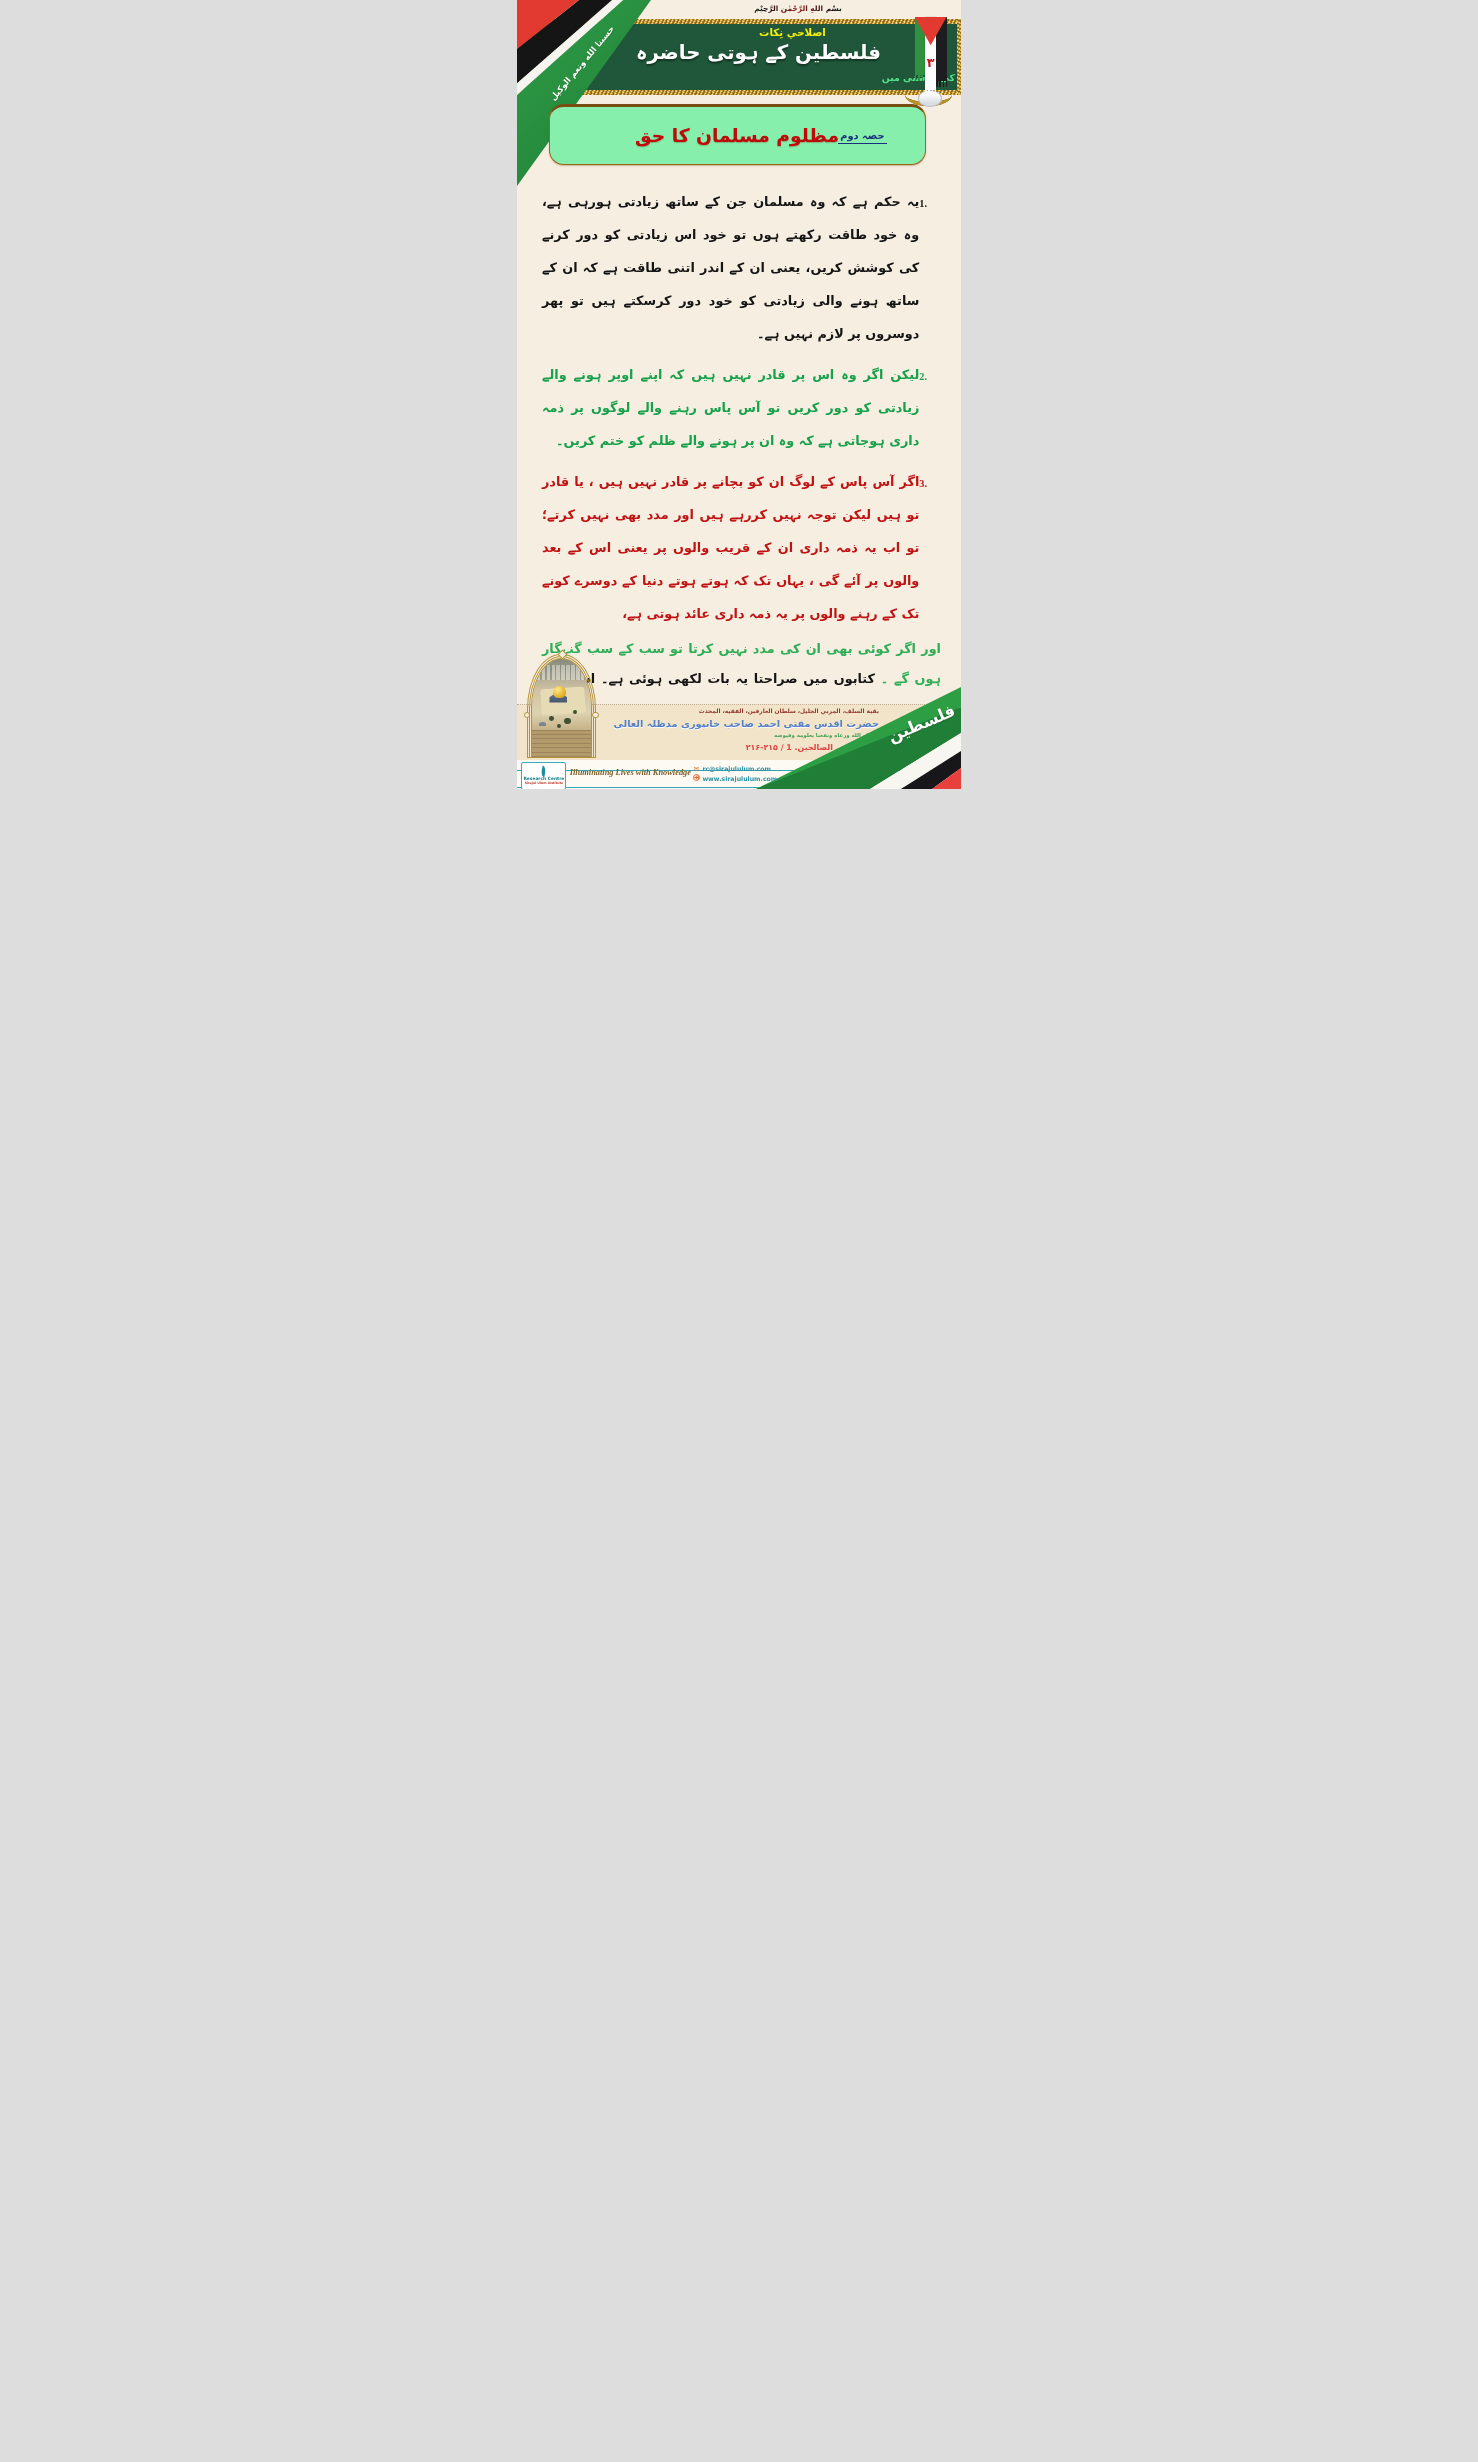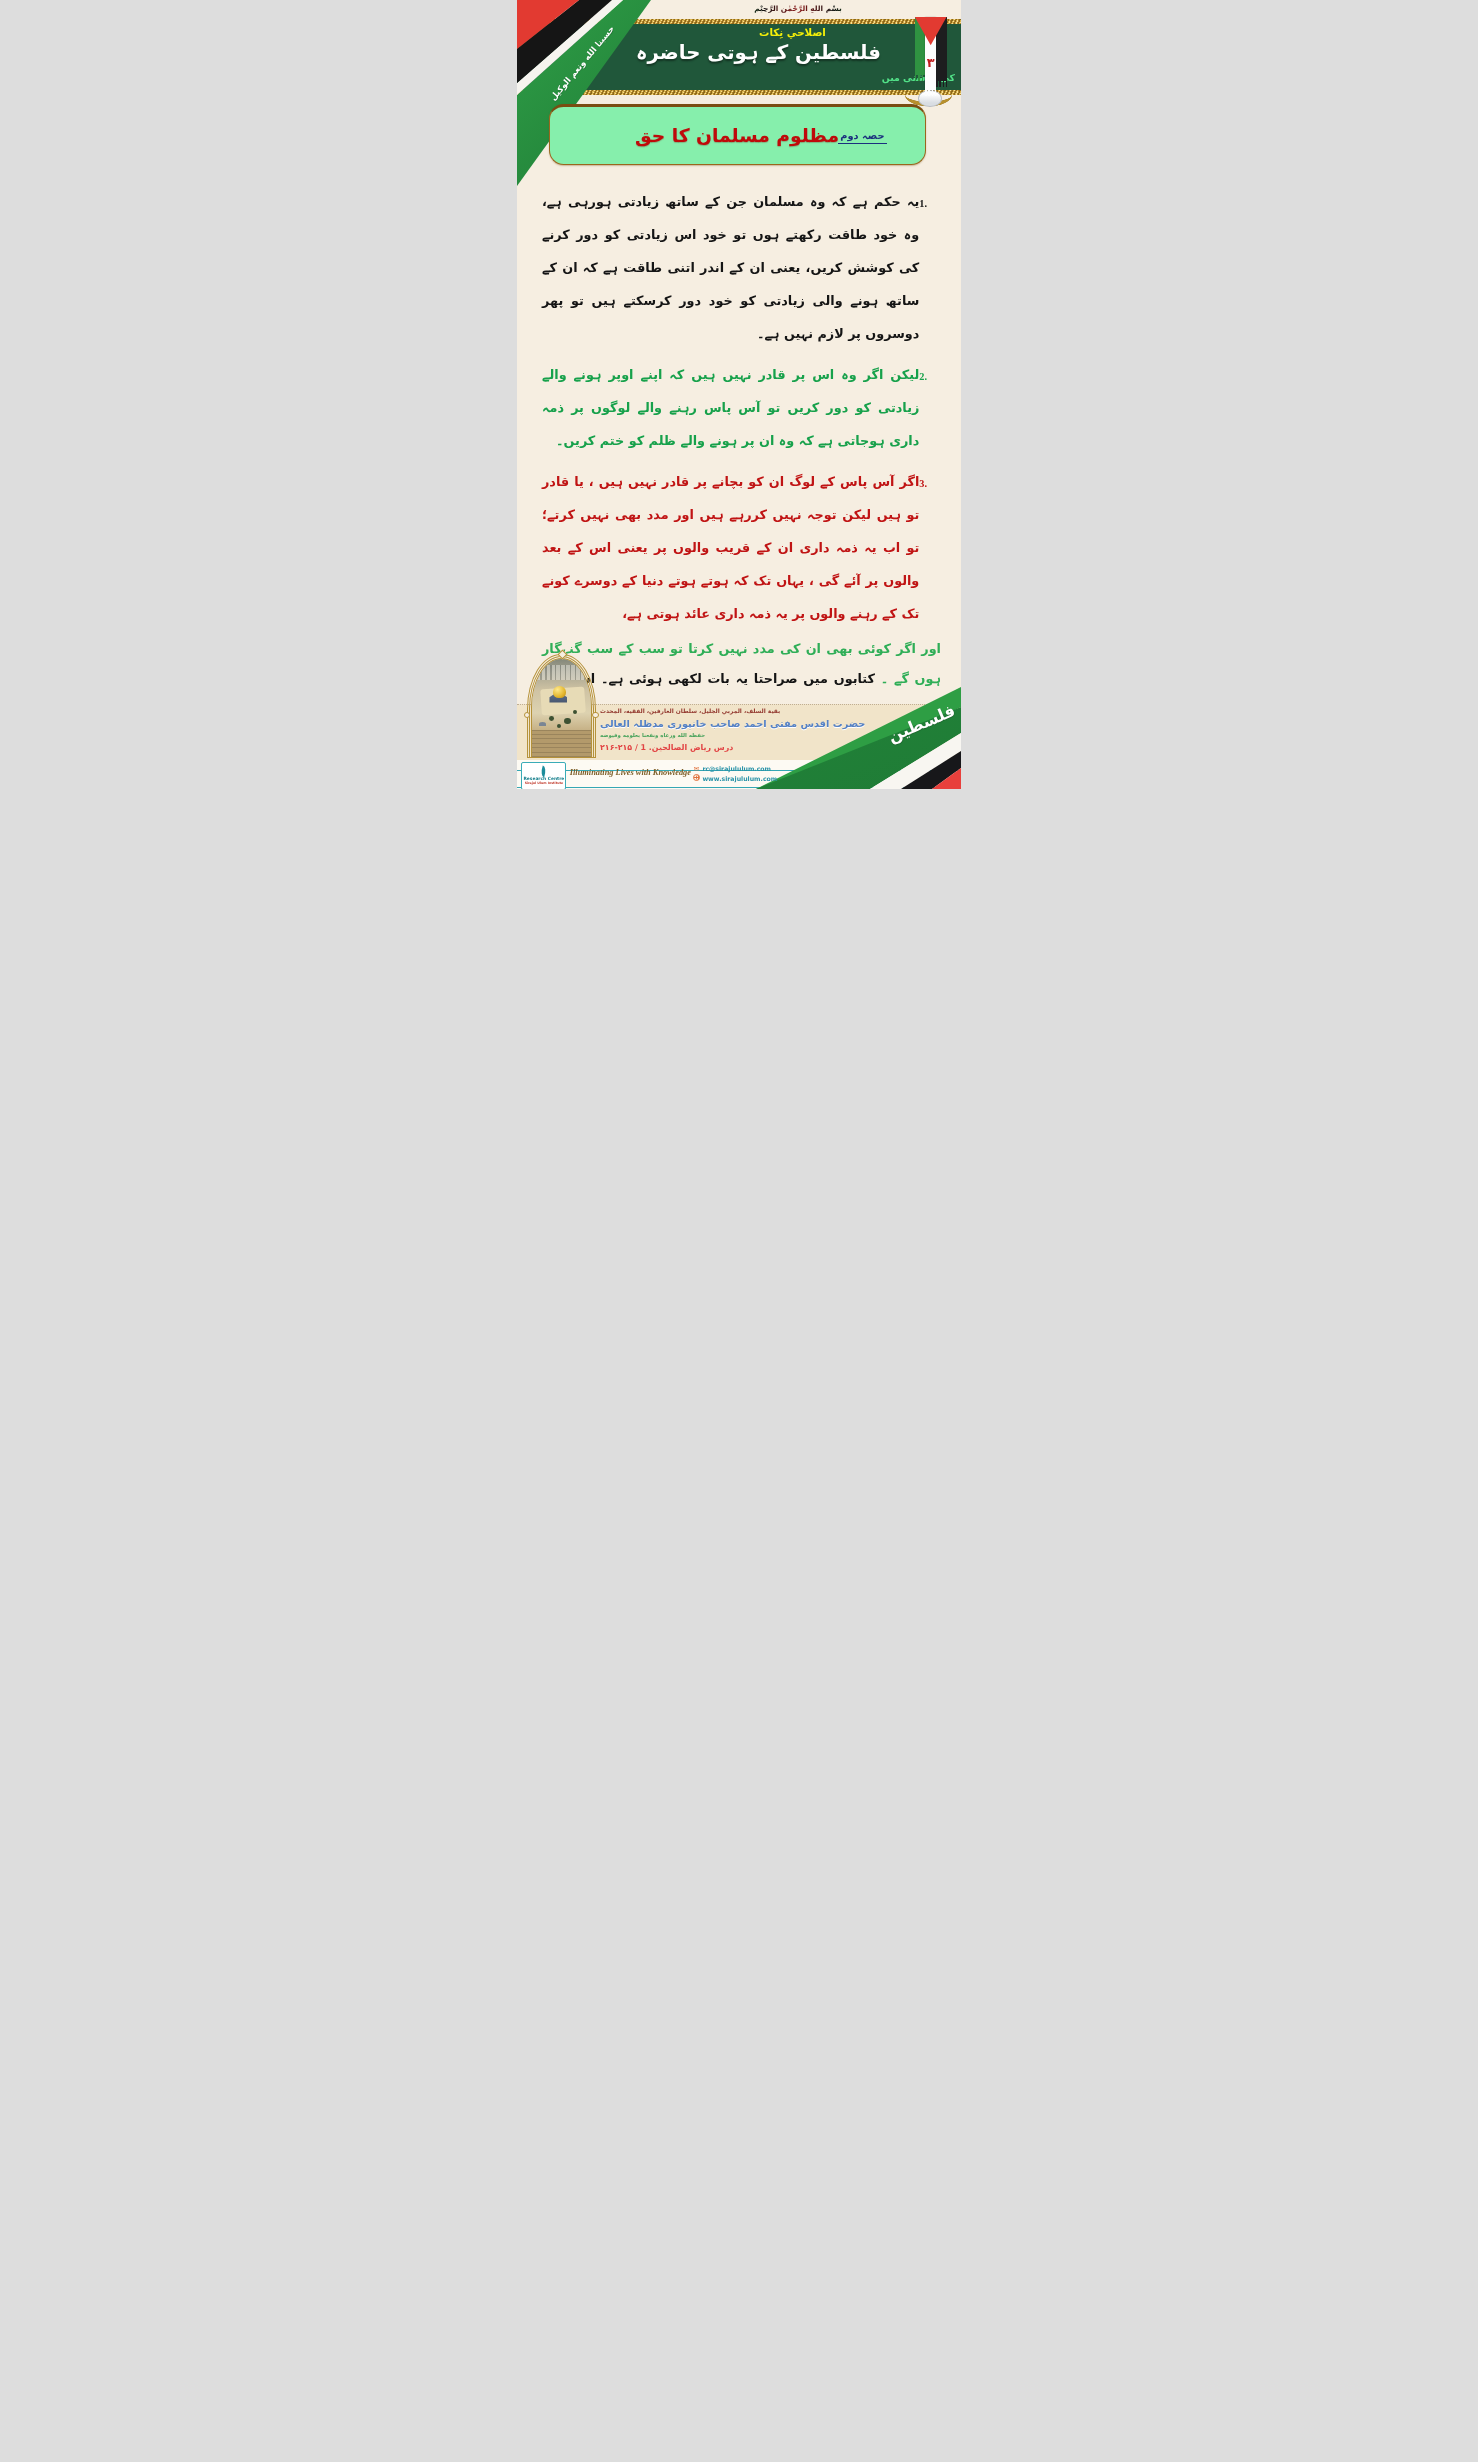--- a/index.html
+++ b/index.html
@@ -4,21 +4,21 @@
 <style>
   html,body{margin:0;padding:0;}
   body{font-family:"DejaVu Sans",sans-serif;background:#ddd;}
   .page{position:relative;width:444px;height:789px;margin:0 auto;background:#f6eee1;overflow:hidden;}
 
   
   .bismillah{position:absolute;top:3.9px;left:212px;width:138px;text-align:center;font-size:7.4px;font-weight:bold;
     background:linear-gradient(90deg,#2e7d32,#111,#8c1d1d,#111,#2e7d32);
     -webkit-background-clip:text;background-clip:text;color:transparent;direction:rtl;}
   .banner{position:absolute;left:0;top:19px;width:444px;height:76px;background:#20573a;
-    border-right:3.4px solid transparent;padding-left:27px;}
+    border-right:3.4px solid transparent;}
   .goldbar{position:absolute;left:0;width:100%;height:5.4px;
     background:repeating-linear-gradient(115deg,#8a671c 0 1px,#d9b14b 1px 2px,#f6e098 2px 2.5px,#b3872a 2.5px 3.4px);}
   .goldbar.top{top:0;}
   .goldbar.bottom{bottom:0;}
   .goldbar.right{left:auto;right:0;top:0;width:3.9px;height:100%;
     background:repeating-linear-gradient(25deg,#8a671c 0 1px,#d9b14b 1px 2px,#f6e098 2px 2.5px,#b3872a 2.5px 3.4px);}
   .banner-series{position:absolute;top:6.9px;left:113px;width:325px;text-align:center;color:#f4ef09;
     font-size:10.3px;font-weight:bold;letter-spacing:0.5px;direction:rtl;}
   .banner-title{position:absolute;top:21.7px;left:64px;width:355px;text-align:center;color:#ffffff;
     font-size:19.7px;font-weight:bold;text-shadow:0 1.5px 2px rgba(0,0,0,.4);direction:rtl;white-space:nowrap;}
@@ -96,21 +96,21 @@
   .ph-dome{position:absolute;top:28%;left:36%;width:12.8px;height:11.8px;border-radius:50% 50% 45% 45%;
     background:radial-gradient(circle at 35% 30%,#ffe98a,#e3b62e 60%,#b28414);}
   .ph-dome2{position:absolute;top:64%;left:12%;width:7.4px;height:4.4px;border-radius:50% 50% 0 0;background:#7b8694;}
   .ph-wall{position:absolute;top:72%;left:0;width:100%;height:28%;background:#b39a6b;
     background-image:repeating-linear-gradient(0deg,rgba(0,0,0,.14) 0 1px,transparent 1px 4.4px);}
   .ph-tree{position:absolute;width:4.9px;height:4.9px;border-radius:50%;background:#3d5132;}
 
   
   .footer-band{position:absolute;left:0;top:704px;width:444px;height:56px;background:#f1e4c9;
     border-top:1.5px dotted #bfae94;border-bottom:1.5px dotted #bfae94;}
-  .footer-text{position:absolute;left:83px;top:708px;width:279px;text-align:left;direction:rtl;z-index:4;}
+  .footer-text{position:absolute;left:83px;top:708px;width:279px;text-align:right;direction:rtl;z-index:4;}
   .ft-honor{color:#93392f;font-size:5.9px;font-weight:bold;line-height:7.9px;}
   .ft-author{color:#5581c4;font-size:9.8px;font-weight:bold;line-height:12.8px;margin-top:2px;text-shadow:0 0.5px 0 #fff;}
   .ft-dua{color:#48a35c;font-size:5.4px;font-weight:bold;line-height:7.4px;margin-top:1.5px;}
   .ft-source{color:#e24444;font-size:7.9px;font-weight:bold;line-height:10.8px;margin-top:3px;}
 
   
   .bottom-bar{position:absolute;left:0;top:760px;width:444px;height:29px;background:#fdfaf3;}
   .teal-line{position:absolute;left:0;width:100%;height:1px;background:#35a7b4;}
   .logo-box{position:absolute;left:4.4px;top:762px;width:43px;height:25.6px;background:#fff;border:1px solid #3aacb8;
     border-radius:2px;z-index:6;display:flex;flex-direction:column;align-items:center;justify-content:center;}

